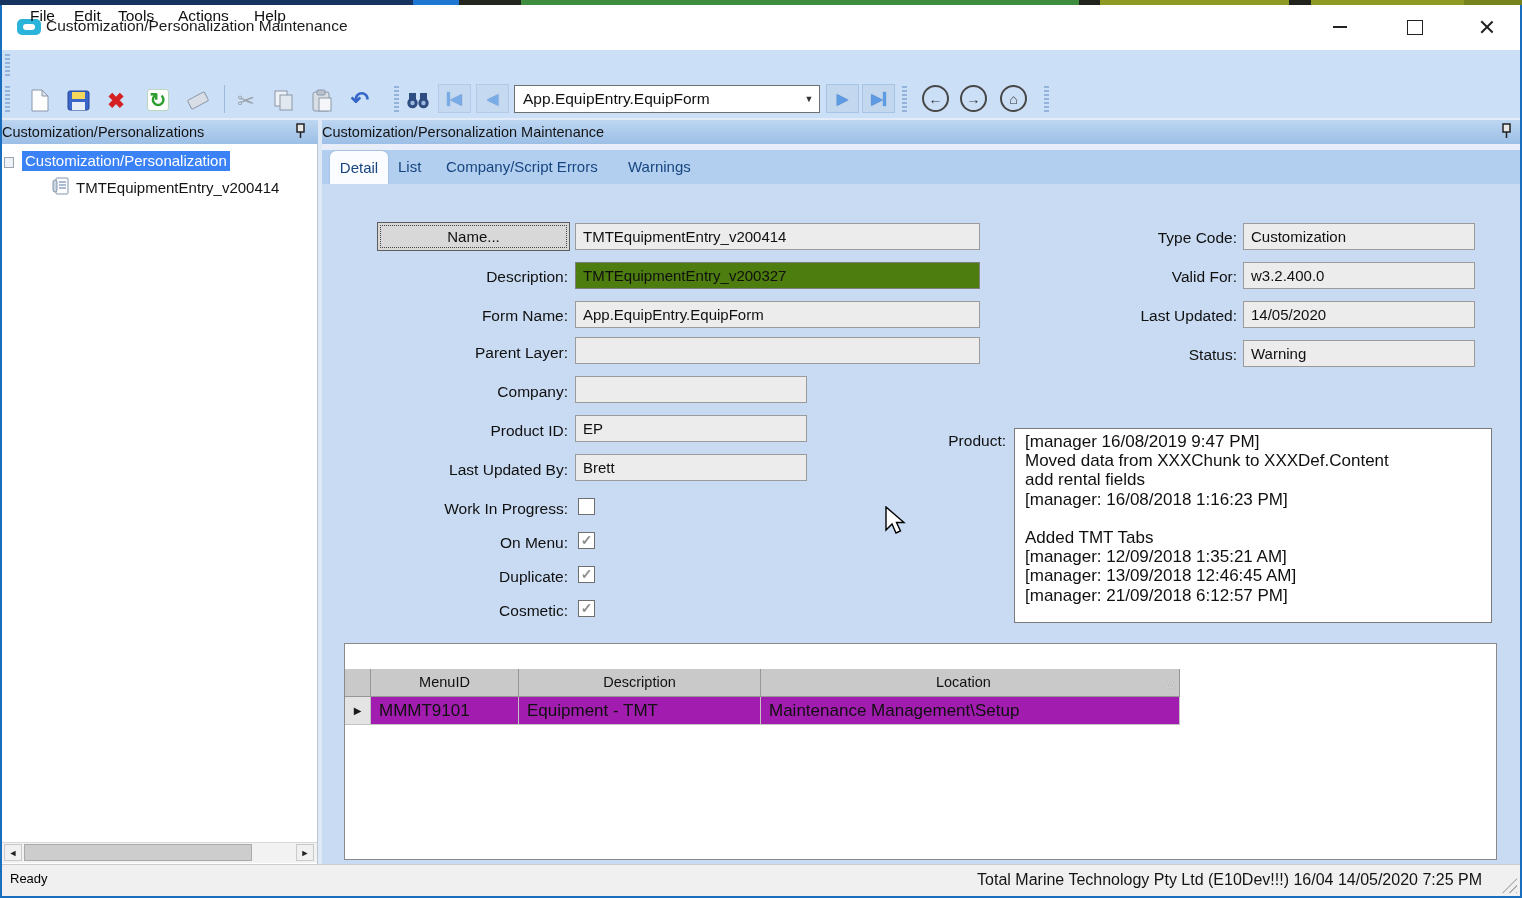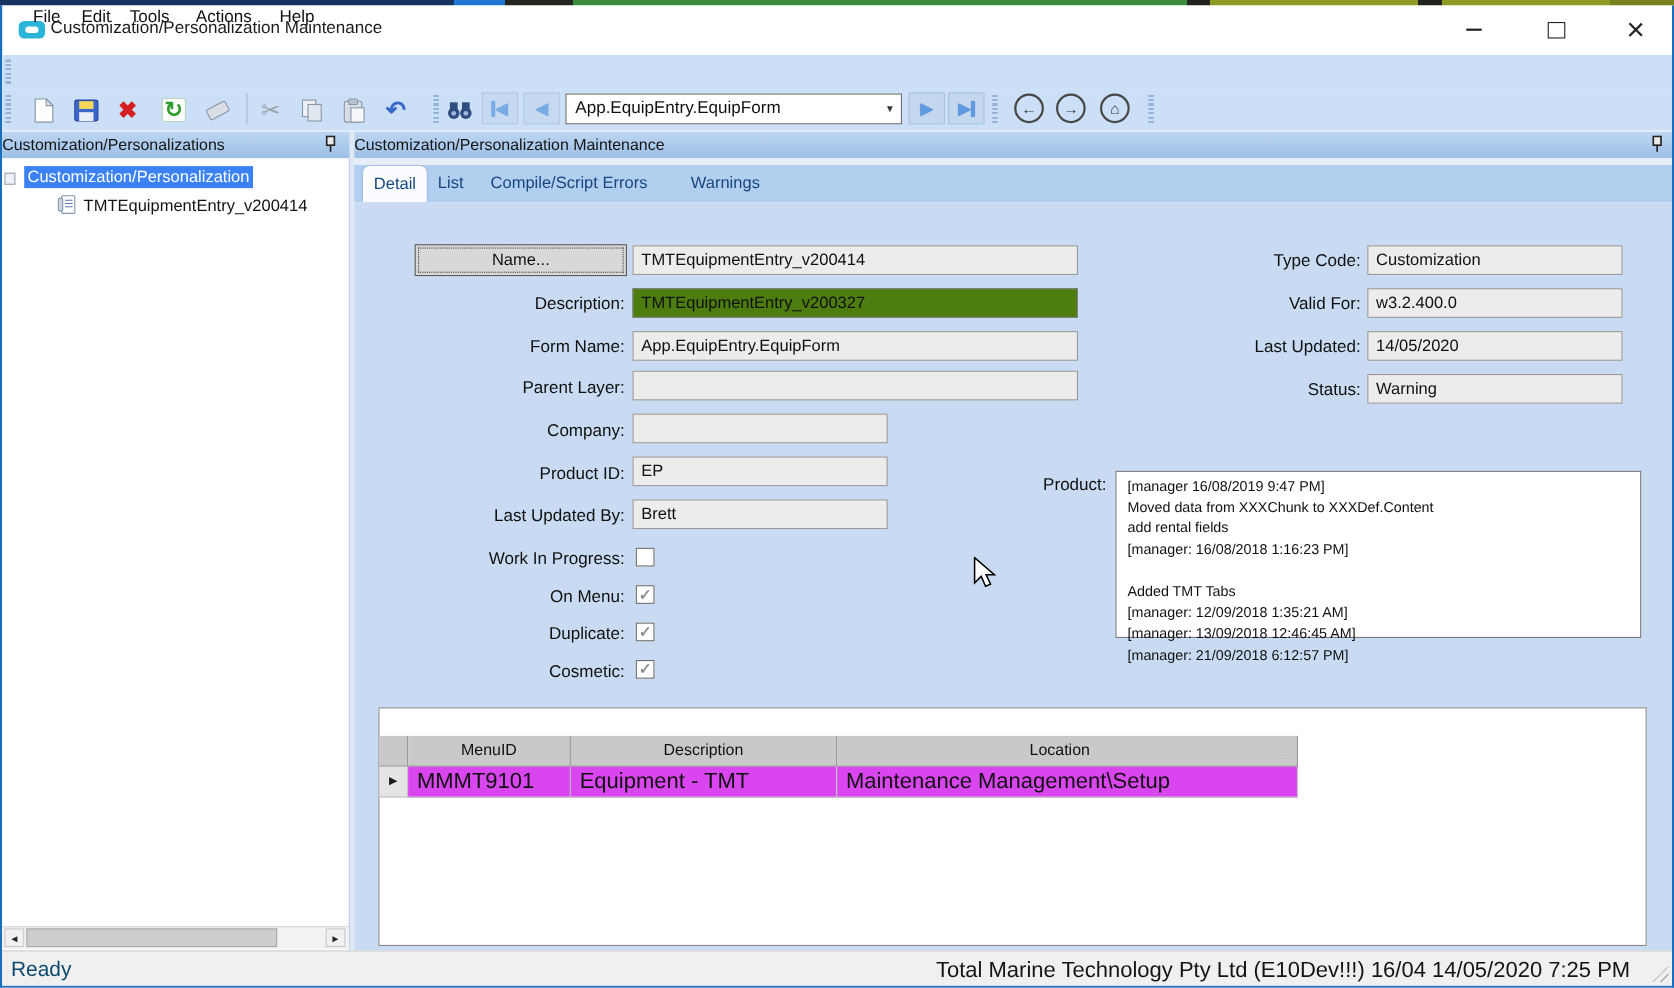--- a/index.html
+++ b/index.html
@@ -60,36 +60,36 @@
   .content{left:322px;top:184px;width:1198px;height:680px;background:#c8dbf2;}
   
   .lbl{font-size:15.5px;color:#101010;text-align:right;}
   .field{height:27px;background:#4d7c0f;border:1px solid #7f7f7f;box-sizing:border-box;font-size:15px;line-height:25px;padding-left:7px;color:#101010;}
   .field.ro{background:#ececec;border:1px solid #9b9b9b;}
   .namebtn{left:377px;top:222px;width:193px;height:29px;background:#d8d8d8;border:1px solid #5d5d5d;box-sizing:border-box;
      text-align:center;line-height:27px;font-size:15px;color:#101010;outline:1px dotted #444;outline-offset:-4px;}
   .cb{width:17px;height:17px;background:#fff;border:1px solid #6f6f6f;box-sizing:border-box;text-align:center;}
   .cb .mark{display:none;font-size:14px;font-weight:bold;color:#8f8f8f;line-height:15px;}
   .cb.checked .mark{display:block;}
-  .comments{left:1014px;top:428px;width:478px;height:152px;background:#fff;border:1px solid #7a7a7a;box-sizing:border-box;
-     font-size:13px;line-height:19.2px;padding:3px 10px;white-space:pre-line;color:#101010;}
+  .comments{left:1014px;top:428px;width:478px;height:195px;background:#fff;border:1px solid #7a7a7a;box-sizing:border-box;
+     font-size:17px;line-height:19.2px;padding:3px 10px;white-space:pre-line;color:#101010;}
   
   .grid{left:344px;top:643px;width:1153px;height:217px;background:#fff;border:1px solid #8a8a8a;box-sizing:border-box;}
   .gcaption{left:0;top:0;width:100%;height:25px;background:#dce6f3;border-bottom:1px solid #b9c3d2;box-sizing:border-box;
      text-align:center;line-height:24px;font-size:15px;color:#1a1a1a;}
   .gh{top:25px;height:28px;background:#c9c9c9;border-right:1px solid #979797;border-bottom:1px solid #979797;box-sizing:border-box;
      text-align:center;line-height:27px;font-size:14.5px;color:#101010;}
-  .gc{top:53px;height:28px;background:#d946ef;border-right:1px solid #c2c2c2;border-bottom:1px solid #c2c2c2;box-sizing:border-box;
-     line-height:27px;font-size:20px;color:#101010;padding-left:8px;}
+  .gc{top:53px;height:28px;background:#a21caf;border-right:1px solid #c2c2c2;border-bottom:1px solid #c2c2c2;box-sizing:border-box;
+     line-height:27px;font-size:17px;color:#101010;padding-left:8px;}
   .gsel{background:#e4e4e4;text-align:center;padding-left:0;font-size:10px;color:#1a1a1a;}
   .sorttri{float:right;margin-right:4px;color:#ececec;text-shadow:0 0 1px #777;font-size:12px;}
   
   .statusbar{left:2px;top:864px;width:1518px;height:32px;background:#f0f0f0;border-top:1px solid #cdcdcd;box-sizing:border-box;}
-  .status-left{left:10px;top:871px;font-size:19px;color:#0c4a6e;}
-  .status-right{right:40px;top:871px;font-size:20px;color:#141414;text-align:right;}
+  .status-left{left:10px;top:871px;font-size:13px;color:#000000;}
+  .status-right{right:40px;top:871px;font-size:16px;color:#141414;text-align:right;}
   .resizegrip{left:1502px;top:878px;width:15px;height:15px;
      background:repeating-linear-gradient(135deg,#adadad 0 1.5px,rgba(0,0,0,0) 1.5px 5px);
      clip-path:polygon(100% 0,100% 100%,0 100%);}
   .cursor{left:884px;top:506px;}
 </style>
 </head>
 <body>
 
 <div class="abs desktop"></div>
 
@@ -238,21 +238,21 @@
   </div>
 <div class="abs thumb"></div>
 <div class="abs scrollbtn" style="left:296px;">
     <span>►</span>
   </div>
 
 <div class="abs gapline"></div>
 <div class="abs tabstrip"></div>
 <div class="abs tab-active">Detail</div>
 <div class="abs tab" style="left:398px;text-align:center;">List</div>
-<div class="abs tab" style="left:446px;">Compile/Script Errors</div>
+<div class="abs tab" style="left:446px;">Company/Script Errors</div>
 <div class="abs tab" style="left:628px;">Warnings</div>
 <div class="abs content"></div>
 
 <div class="abs namebtn">Name...</div>
 <div class="abs field ro" style="left:575px;top:223px;width:405px;">TMTEquipmentEntry_v200414</div>
 
 <div class="abs lbl" style="left:330px;top:268px;width:238px;">Description:</div>
 <div class="abs field" style="left:575px;top:262px;width:405px;">TMTEquipmentEntry_v200327</div>
 
 <div class="abs lbl" style="left:330px;top:307px;width:238px;">Form Name:</div>

